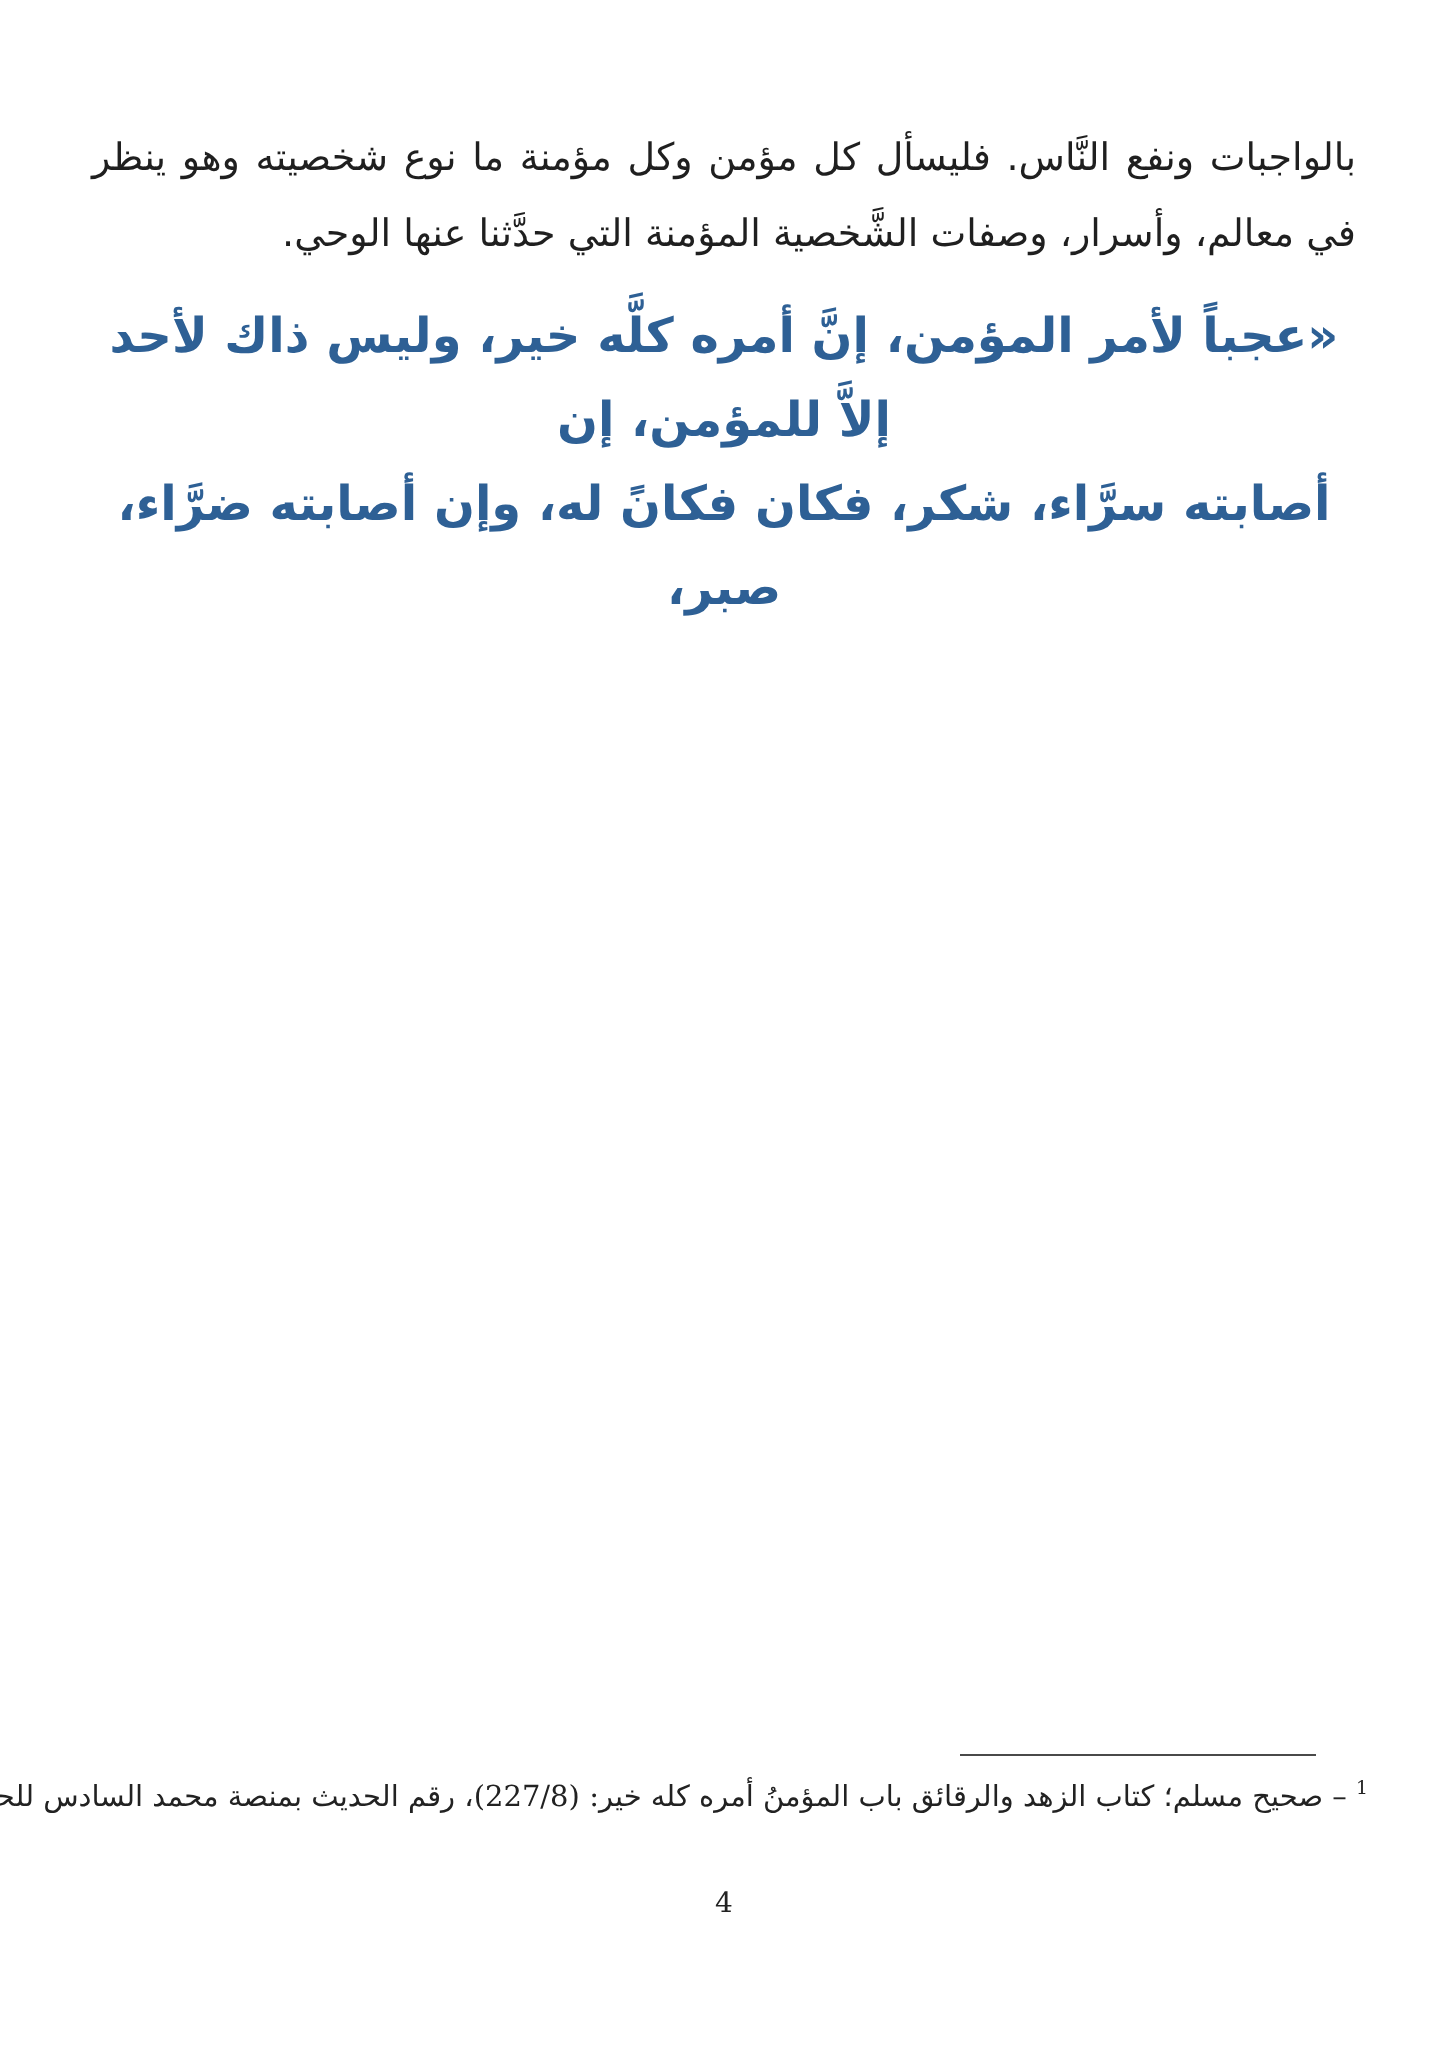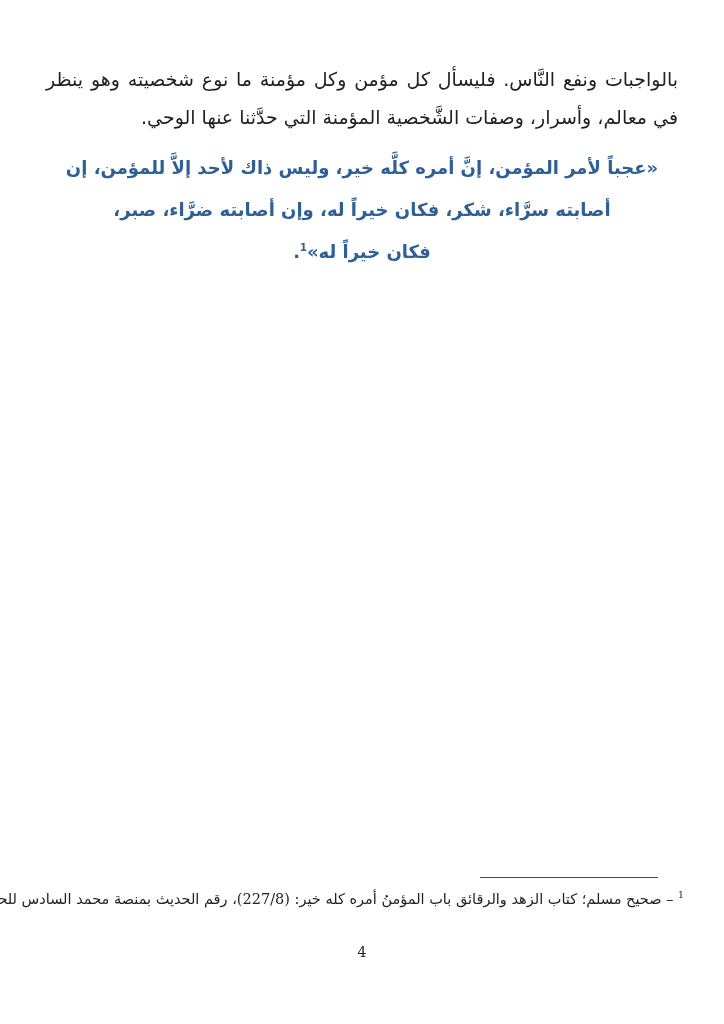--- a/index.html
+++ b/index.html
@@ -29,21 +29,21 @@
     line-height: 38px;
     text-align: justify;
     text-align-last: right;
     color: #1f1f1f;
     letter-spacing: 0;
   }
   .quote-block {
     margin: 11px 0 13px 0;
     text-align: center;
     font-weight: 700;
-    font-size: 18px;
+    font-size: 24px;
     line-height: 42px;
   }
   .quote-line { display: block; }
   sup.fn-ref {
     font-size: 0.55em;
     vertical-align: super;
     line-height: 0;
   }
   .footnote-rule {
     position: absolute;
@@ -83,22 +83,21 @@
 
 <div class="page">
 
   <div class="content">
 
     <p class="body-par">بالواجبات ونفع النَّاس. فليسأل كل مؤمن وكل مؤمنة ما نوع شخصيته وهو ينظر في معالم، وأسرار، وصفات الشَّخصية المؤمنة التي حدَّثنا عنها الوحي.</p>
 
 
     <div class="quote-block" style="color: rgb(46, 96, 149);">
       <span class="quote-line">«عجباً لأمر المؤمن، إنَّ أمره كلَّه خير، وليس ذاك لأحد إلاَّ للمؤمن، إن</span>
-      <span class="quote-line">أصابته سرَّاء، شكر، فكان خيراً له، وإن أصابته ضرَّاء، صبر،</span>
-      <span class="quote-line"><span>فكان خيراً له»</span><sup class="fn-ref">1</sup><span>.</span></span>
+      <span class="quote-line">أصابته سرَّاء، شكر، فكان فكانً له، وإن أصابته ضرَّاء، صبر،</span>
     </div>
 
 
   </div>
 
   <div class="footnote-rule"></div>
 
   <p class="footnote"><sup class="fn-ref">1</sup> <span>– صحيح مسلم؛ كتاب الزهد والرقائق باب المؤمنُ أمره كله خير: (227/8)، رقم الحديث بمنصة محمد السادس للحديث الشريف 5071</span></p>
 
   <div class="page-number">4</div>

